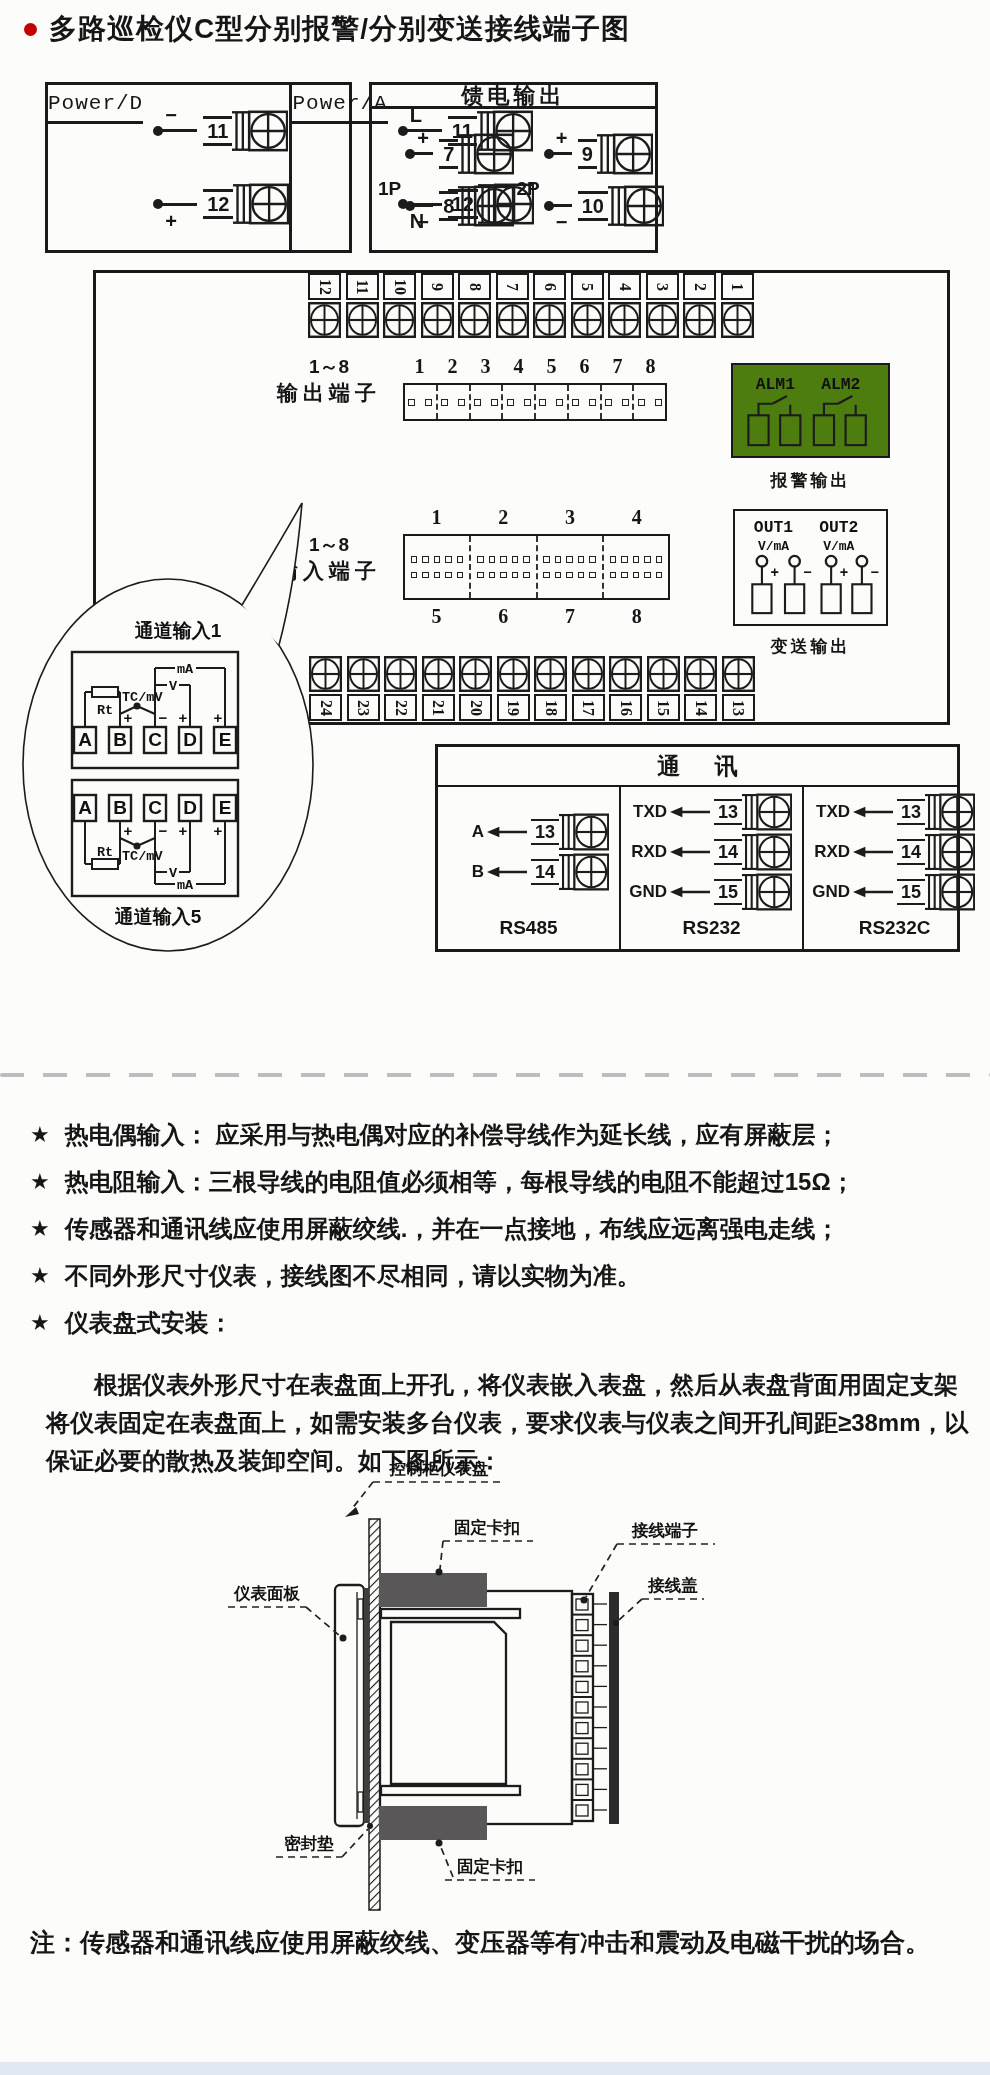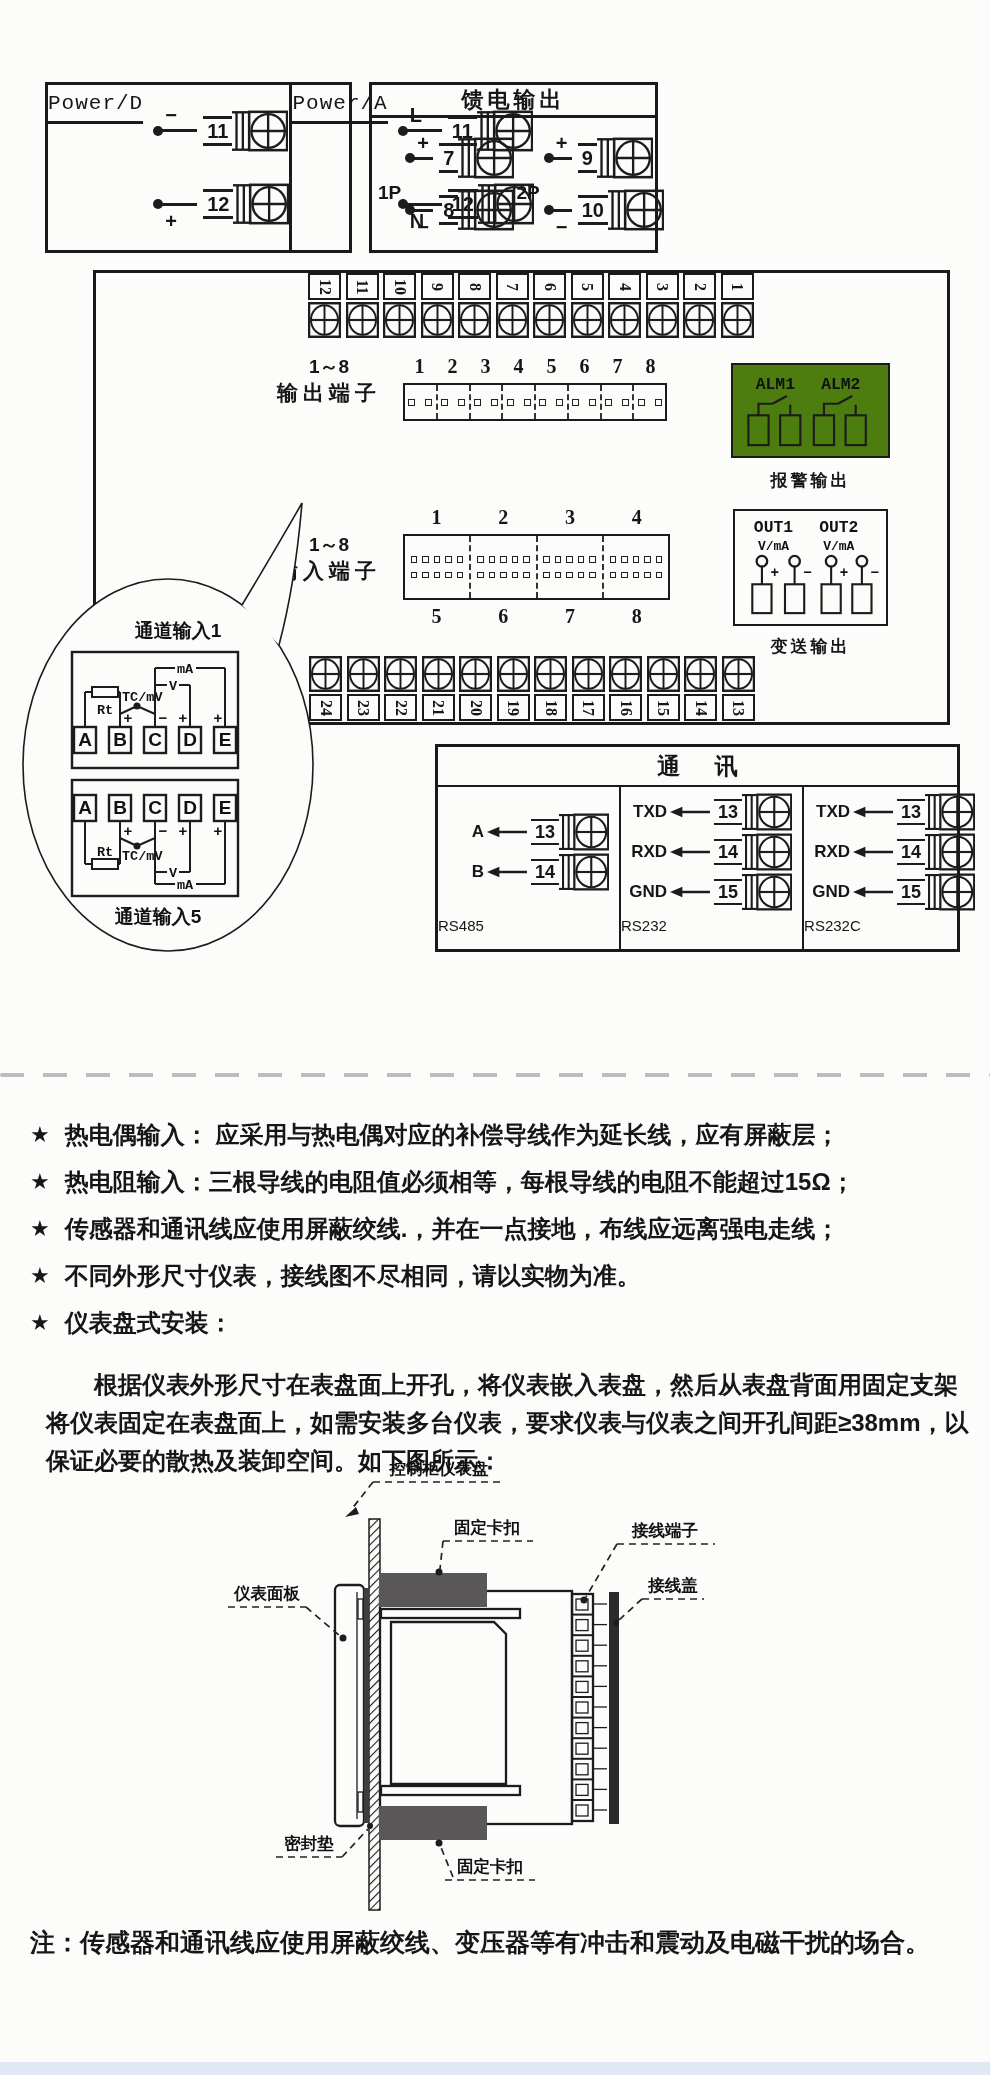--- a/index.html
+++ b/index.html
@@ -26,21 +26,21 @@
 
   
   .power-box{left:45px;top:82px;width:307px;height:171px;border:3px solid #1a1a1a;display:flex}
   .pcol{flex:1;display:flex;flex-direction:row}
   .pcol + .pcol{border-left:3px solid #1a1a1a}
   .phead{height:39px;border-bottom:3px solid #1a1a1a;display:flex;align-items:center;justify-content:center;
          font-family:"Liberation Mono",monospace;font-size:21px;letter-spacing:1px}
   .pbody{flex:1;display:flex;flex-direction:column;justify-content:space-evenly}
 
   .feed-box{left:369px;top:82px;width:289px;height:171px;border:3px solid #1a1a1a;display:flex;flex-direction:column}
-  .fhead{height:33px;border-bottom:3px solid #1a1a1a;display:flex;align-items:center;justify-content:center;
+  .fhead{height:24px;border-bottom:3px solid #1a1a1a;display:flex;align-items:center;justify-content:center;
          font-size:22px;font-weight:600;letter-spacing:4px}
   .fgroups{flex:1;display:flex;align-items:center;justify-content:space-between;padding:0 4px}
   .fgroup{display:flex;align-items:center}
   .glabel{font-size:19px;font-weight:600;margin:26px 0 8px 2px}
   .fgroup .trow{height:52px;padding-left:6px}
   .fgroup .wire{width:26px}
 
   
   .main-board{left:93px;top:270px;width:857px;height:455px;border:3px solid #1a1a1a}
   .strip-row{display:flex;gap:4.5px}
@@ -105,21 +105,21 @@
   .comm-heads{display:flex;height:42px;border-bottom:2.6px solid #1a1a1a}
   .chead{flex:1;display:flex;align-items:center;justify-content:center;font-size:19px;font-weight:600}
   .chead + .chead{border-left:2.6px solid #1a1a1a}
   .comm-body{display:flex;height:162px}
   .ccol{flex:1;display:flex;flex-direction:column}
   .ccol + .ccol{border-left:2.6px solid #1a1a1a}
   .crows{flex:1;display:flex;flex-direction:column;justify-content:center;align-items:flex-end;padding-right:10px}
   .crow{display:flex;align-items:center;margin:1px 0}
   .csig{width:46px;text-align:right;font-size:17px;font-weight:600;margin-right:3px}
   .crow .tnum{font-size:18px;margin-left:4px;border-width:2.6px}
-  .ccap{height:32px;font-size:15px;font-weight:400}
+  .ccap{height:32px;text-align:center;font-size:19px;font-weight:700}
 
   
   .sep{left:0;top:1073px;width:990px;height:4px;border-radius:2px;
        background:repeating-linear-gradient(90deg,#bdbdbd 0 24px,transparent 24px 43px)}
   .notes{left:30px;top:1118px;width:935px}
   .note{display:flex;gap:15px;margin-bottom:13px;font-size:24px;font-weight:600;line-height:34px}
   .note .star{flex:0 0 auto;font-size:22px}
   .para{left:30px;top:1350px;width:935px;margin:16px;font-size:24px;font-weight:600;line-height:38px;text-indent:2em}
   .bottom-note{left:30px;top:1926px;width:950px;margin:0;font-size:25px;font-weight:700}
   .footer-strip{left:0;top:2062px;width:990px;height:13px;background:#dfe8f3}
@@ -130,20 +130,24 @@
   .inst .inst-dash{stroke:#222;stroke-width:1.7;stroke-dasharray:7 5;fill:none}
   .inst .inst-ln{stroke:#1c1c1c;stroke-width:2.3;fill:none}
   .inst .inst-thin{stroke:#1c1c1c;stroke-width:1.3;fill:none}
   .inst .dotf{fill:#1c1c1c}
 </style>
 </head>
 <body>
 
 <div class="page">
 
+  <header class="title-row">
+    <span class="bullet"></span>
+    <h1 class="page-title">多路巡检仪C型分别报警/分别变送接线端子图</h1>
+  </header>
 
   <section class="power-box abs" id="power-box">
       <div class="pcol">
     <div class="phead">Power/D</div>
     <div class="pbody">
           <div class="trow">
     <span class="wire">
               <i class="dot"></i>
       <b class="wlabel above">−</b>
             </span>

